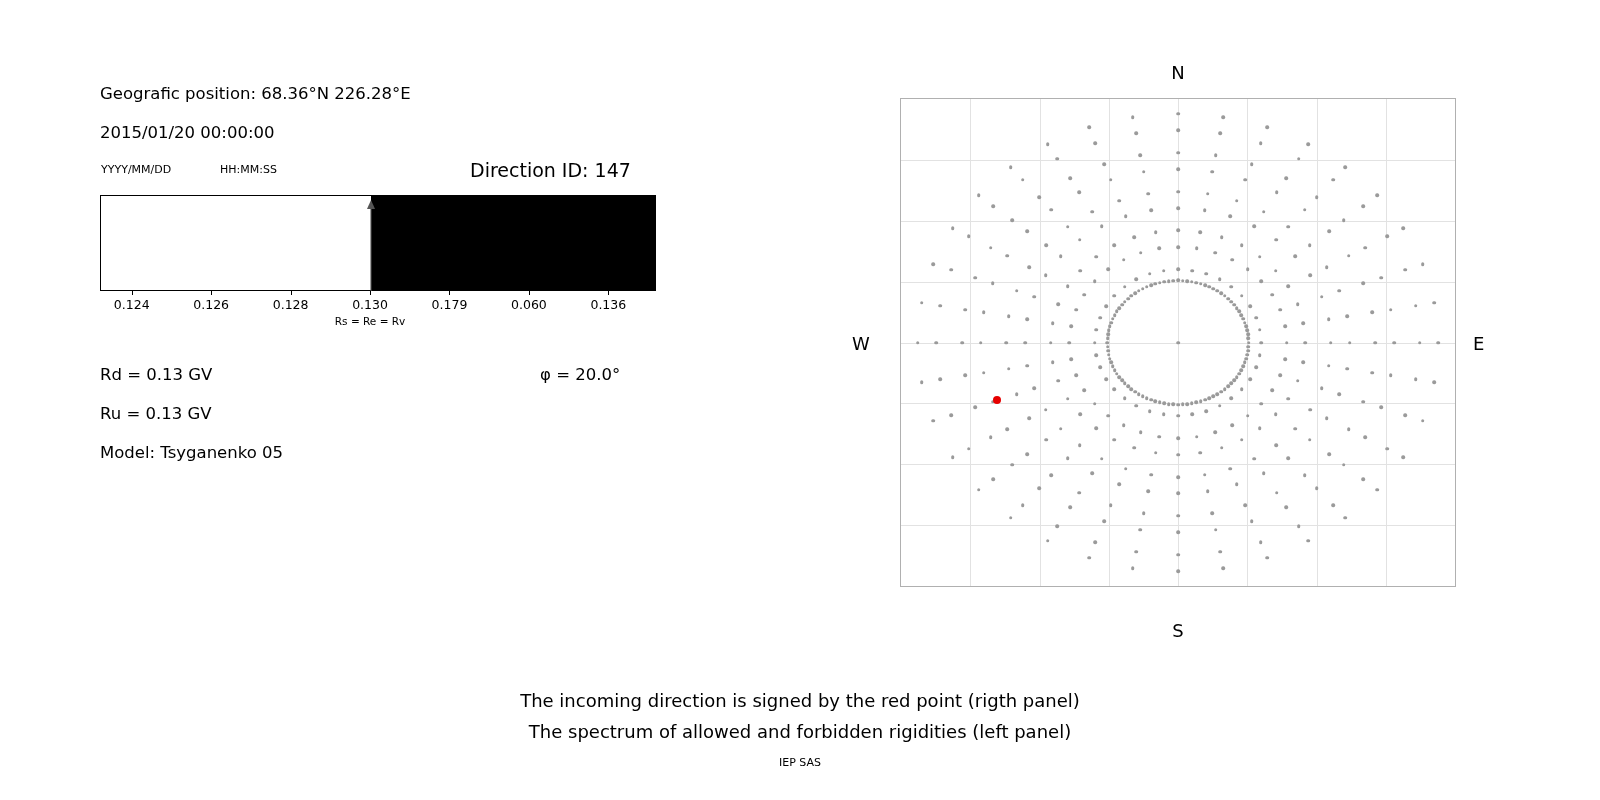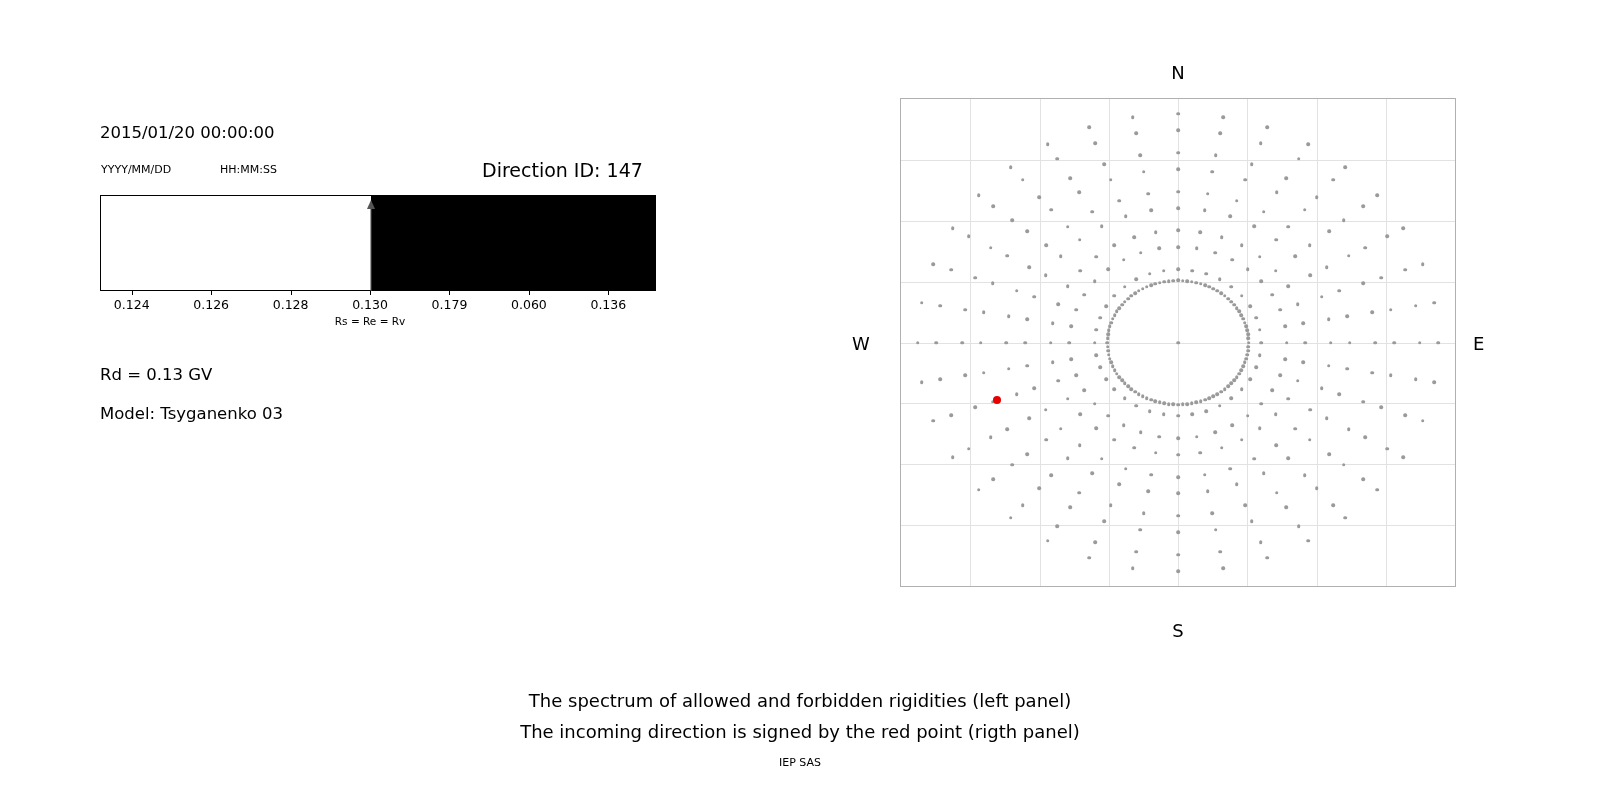--- a/index.html
+++ b/index.html
@@ -42,21 +42,21 @@
     left: 1px; top: 88px;
     font-size: 11px;
   }
   .fmt-time {
     position: absolute;
     left: 120px; top: 88px;
     font-size: 11px;
   }
   .direction-id {
     position: absolute;
-    left: 382px; top: 84px;
+    left: 370px; top: 84px;
     font-size: 19px;
     white-space: nowrap;
   }
 
   
   .spectrum-wrap {
     position: absolute;
     left: 0px;
     top: 120px;
     width: 556px;
@@ -218,20 +218,21 @@
     color: #000;
   }
 </style>
 </head>
 <body>
 
 <div class="root">
 
   <div class="left-panel">
 
+    <div class="info-line geo-pos">Geografic position: 68.36°N 226.28°E</div>
 
     <div class="info-line datetime">2015/01/20 00:00:00</div>
 
     <div class="fmt-date">YYYY/MM/DD</div>
 
     <div class="fmt-time">HH:MM:SS</div>
 
     <div class="direction-id">Direction ID: 147</div>
 
     <div class="spectrum-wrap">
@@ -256,23 +257,25 @@
       </div>
 
     <svg class="rs-arrow">
       <line x1="271" y1="96" x2="271" y2="8" stroke="#555" stroke-width="1.1"></line>
       <polygon points="271,5 267,14 275,14" fill="#555"></polygon>
     </svg>
     <div class="rs-label" id="rs-label" style="left: 270.057px;">Rs = Re = Rv</div>
 
     <div class="params-left" id="params-left">
         <div class="param">Rd = 0.13 GV</div>
-        <div class="param">Model: Tsyganenko 03</div>
+        <div class="param">Ru = 0.13 GV</div>
+        <div class="param">Model: Tsyganenko 05</div>
       </div>
     <div class="params-right" id="params-right">
+        <div class="param">φ = 20.0°</div>
       </div>
   </div>
 
   <div class="right-panel">
     <div class="compass compass-n">N</div>
     <div class="compass compass-s">S</div>
     <div class="compass compass-w">W</div>
     <div class="compass compass-e">E</div>
 
     <div class="polar-box" id="polar-box">
@@ -727,18 +730,18 @@
         <div class="dot" style="left: 258.718px; top: 183.523px;"></div>
         <div class="dot" style="left: 263.22px; top: 182.601px;"></div>
         <div class="dot" style="left: 267.78px; top: 181.939px;"></div>
         <div class="dot" style="left: 272.38px; top: 181.54px;"></div>
         <div class="dot" style="left: 277px; top: 243.5px;"></div>
         <div class="red-dot" style="left: 95.565px; top: 300.722px; background: rgb(230, 0, 0);"></div>
       </div>
   </div>
 
   <div class="caption">
+    <div class="caption-line">The incoming direction is signed by the red point (rigth panel)</div>
     <div class="caption-line">The spectrum of allowed and forbidden rigidities (left panel)</div>
-    <div class="caption-line">The incoming direction is signed by the red point (rigth panel)</div>
   </div>
   <div class="footer">IEP SAS</div>
 
 </div>
 
 </body></html>

